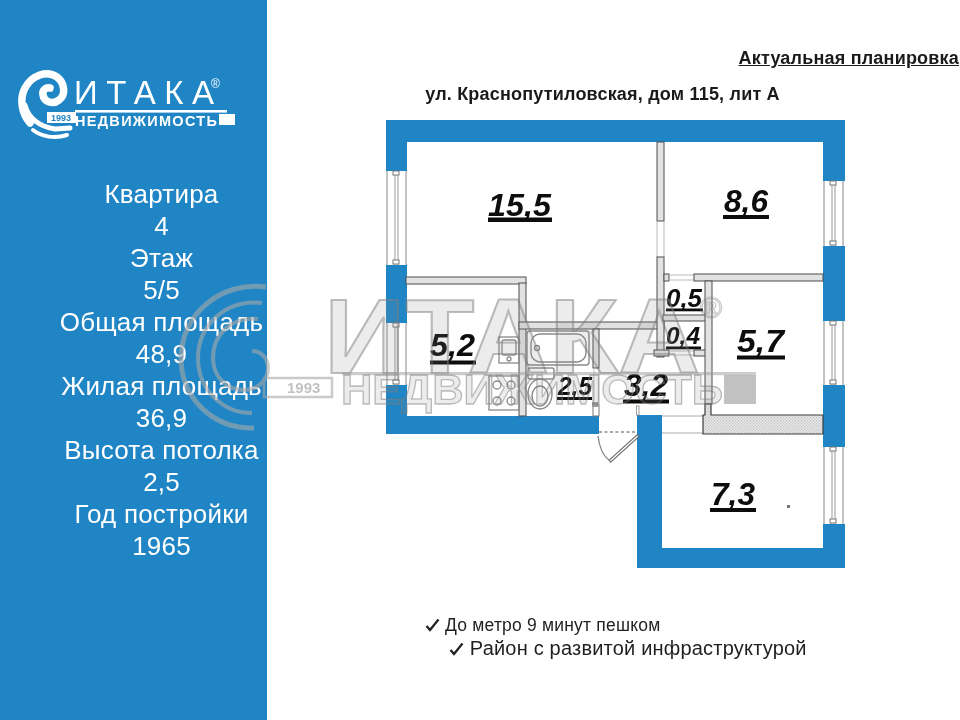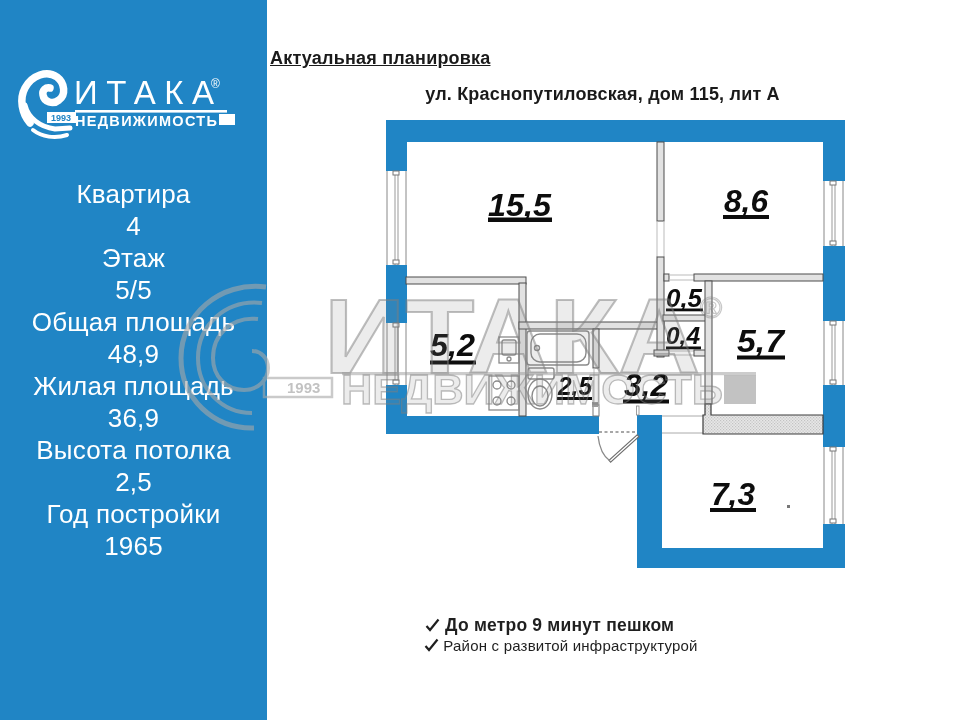--- a/index.html
+++ b/index.html
@@ -27,25 +27,25 @@
   <text x="74" y="104" font-size="33" fill="#ffffff" letter-spacing="8.5">ИТАКА</text>
   <text x="211" y="88" font-size="12" fill="#ffffff">®</text>
 
   <rect x="75" y="110" width="152" height="2.6" fill="#ffffff"></rect>
 
   <text x="75" y="126" font-size="14.5" font-weight="bold" fill="#ffffff" letter-spacing="1.3">НЕДВИЖИМОСТЬ</text>
   <rect x="219" y="114" width="16" height="11" fill="#ffffff"></rect>
 </svg>
 </div>
 
-<div class="abs" style="left:0;top:178px;width:267px;text-align:center;color:#ffffff;font-size:26px;line-height:32px;letter-spacing:0.2px;">
+<div class="abs" style="left:0;top:178px;width:267px;text-align:center;color:#ffffff;font-size:26px;line-height:32px;letter-spacing:0.2px;padding-left:28px;">
 Квартира<br>4<br>Этаж<br>5/5<br>Общая площадь<br>48,9<br>Жилая площадь<br>36,9<br>Высота потолка<br>2,5<br>Год постройки<br>1965
 </div>
 
-<div class="abs" style="left:270px;top:48px;width:689px;text-align:left;font-size:18px;letter-spacing:0.2px;font-weight:bold;color:#1a1a1a;text-decoration:underline;">Актуальная планировка</div>
+<div class="abs" style="left:270px;top:48px;width:689px;text-align:right;font-size:18px;letter-spacing:0.2px;font-weight:bold;color:#1a1a1a;text-decoration:underline;">Актуальная планировка</div>
 
 <div class="abs" style="left:245px;top:84px;width:715px;text-align:center;font-size:18px;letter-spacing:0.2px;font-weight:bold;color:#1a1a1a;">ул. Краснопутиловская, дом 115, лит А</div>
 
 <svg class="abs" style="left:0;top:0;" width="960" height="720" viewBox="0 0 960 720" xmlns="http://www.w3.org/2000/svg">
   <defs>
     <pattern id="hatch" width="3" height="3" patternUnits="userSpaceOnUse">
       <rect width="3" height="3" fill="#e7e7e7"></rect>
       <rect width="1.2" height="1.2" fill="#c2c2c2"></rect>
       <rect x="1.5" y="1.5" width="1.2" height="1.2" fill="#c2c2c2"></rect>
     </pattern>
@@ -236,21 +236,21 @@
     <text x="324" y="373" font-size="106" font-weight="bold" fill="#8a8a8a" fill-opacity="0.16" stroke="#7d7d7d" stroke-opacity="0.5" stroke-width="2" textLength="376" lengthAdjust="spacingAndGlyphs" style="font-family:'Liberation Sans',sans-serif;">ИТАКА</text>
     <text x="700" y="318" font-size="30" font-weight="bold" fill="none" stroke="#7d7d7d" stroke-opacity="0.42" stroke-width="1.2">®</text>
 
     <rect x="342" y="372" width="414" height="3.2" fill="#9a9a9a" opacity="0.5"></rect>
 
     <text x="341" y="404" font-size="43" font-weight="bold" fill="#8a8a8a" fill-opacity="0.16" stroke="#7d7d7d" stroke-opacity="0.5" stroke-width="1.3" textLength="382" lengthAdjust="spacingAndGlyphs" style="font-family:'Liberation Sans',sans-serif;">НЕДВИЖИМОСТЬ</text>
     <rect x="724" y="375" width="32" height="29" fill="#9a9a9a" opacity="0.6"></rect>
   </svg>
 </div>
 
-<div class="abs" style="left:425px;top:615px;font-size:17.5px;letter-spacing:0.2px;color:#1f1f1f;font-weight:bold;">
+<div class="abs" style="left:425px;top:615px;font-size:17.5px;letter-spacing:0.2px;color:#1f1f1f;">
 <svg width="15" height="14" viewBox="0 0 15 14" style="vertical-align:-1px;">
       <path d="M 1.5 8 L 5 12 L 13.5 1.5" fill="none" stroke="#1f1f1f" stroke-width="2.2"></path>
     </svg> До метро 9 минут пешком</div>
 
-<div class="abs" style="left:424px;top:637px;font-size:15px;letter-spacing:0.2px;color:#1f1f1f;">
+<div class="abs" style="left:449px;top:637px;font-size:20px;letter-spacing:0.2px;color:#1f1f1f;">
 <svg width="15" height="14" viewBox="0 0 15 14" style="vertical-align:-1px;">
       <path d="M 1.5 8 L 5 12 L 13.5 1.5" fill="none" stroke="#1f1f1f" stroke-width="2.2"></path>
     </svg> Район с развитой инфраструктурой</div>
 
 </body></html>

